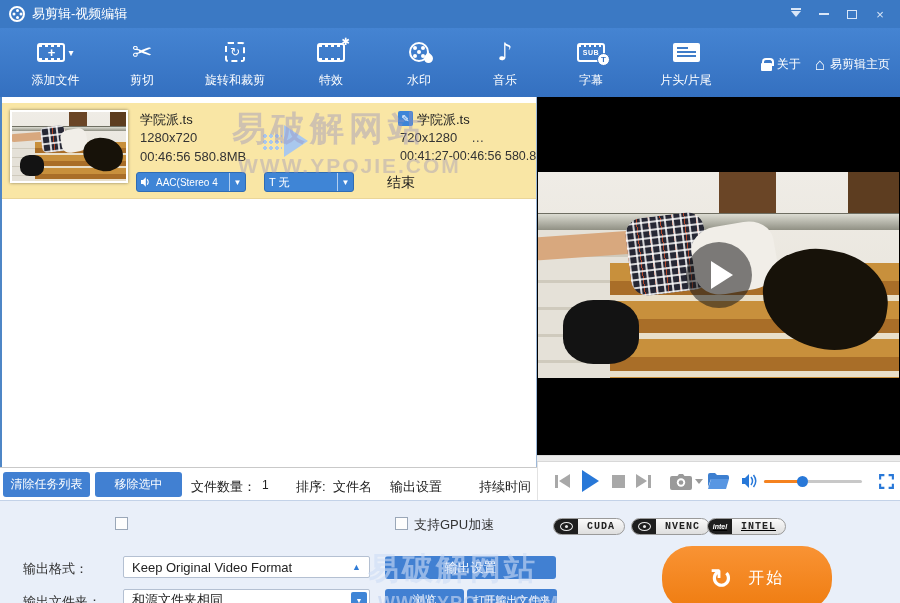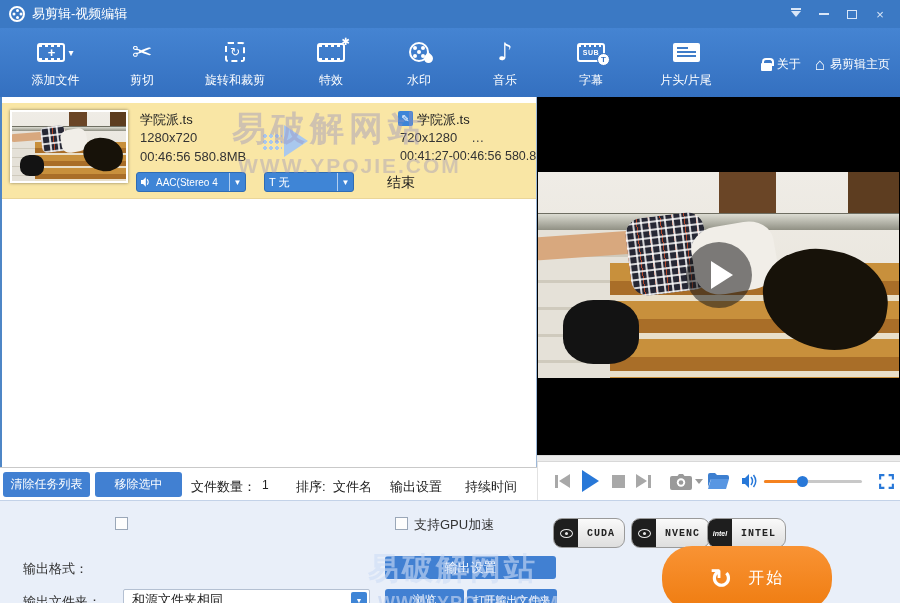--- a/index.html
+++ b/index.html
@@ -102,21 +102,21 @@
   .stop-sq { width:13px; height:13px; background:#a8a8a8; }
   .vol-track { position:absolute; left:226px; top:18px; width:98px; height:3px; background:#c8c8c8; border-radius:2px; }
   .vol-fill { position:absolute; left:0; top:0; width:38px; height:3px; background:#f5821f; border-radius:2px; }
   .vol-thumb { position:absolute; left:33px; top:-4px; width:11px; height:11px; background:#2878d8; border-radius:50%; }
 
   
   .bottom-panel { position:absolute; left:0; top:500px; width:900px; height:103px; background:#e9eff9; border-top:1px solid #c3d2e8; }
   .bp { position:absolute; }
   .cbx { width:13px; height:13px; background:#fdfdfd; border:1px solid #9aa7b8; cursor:default; }
   .bp-label { font-size:13px; color:#333; white-space:nowrap; }
-  .badge { position:absolute; top:17px; height:30px; display:flex; align-items:center; border:1px solid #9a9a9a; border-radius:9px; overflow:hidden; background:linear-gradient(#fafafa,#dedede); cursor:default; }
+  .badge { position:absolute; top:17px; height:17px; display:flex; align-items:center; border:1px solid #9a9a9a; border-radius:9px; overflow:hidden; background:linear-gradient(#fafafa,#dedede); cursor:default; }
   .badge .logo { width:24px; height:100%; background:#1e1e1e; display:flex; align-items:center; justify-content:center; }
   .badge .blbl { padding:0 9px; font-size:10px; font-weight:bold; color:#222; letter-spacing:1px; font-family:"Liberation Mono","DejaVu Sans Mono",monospace; }
   .nv-eye { width:13px; height:9px; border:1px solid #e8e8e8; border-radius:50%; position:relative; }
   .nv-eye::before { content:""; position:absolute; left:4px; top:2px; width:3px; height:3px; background:#e8e8e8; border-radius:50%; }
   .intel-t { color:#fff; font-size:7px; font-style:italic; font-weight:bold; }
   .dropdown { position:absolute; height:22px; background:#fff; border:1px solid #b4c0d2; border-radius:2px; display:flex; align-items:center; font-size:13px; color:#222; padding:0 8px; cursor:default; }
   .dd-caret-up { margin-left:auto; color:#2f7bd6; font-size:9px; }
   .dd-sq { position:absolute; right:2px; top:2px; width:16px; height:16px; background:#3f85d6; border-radius:2px; color:#fff; font-size:7px; display:flex; align-items:center; justify-content:center; }
   .blue-btn { position:absolute; background:#4180d2; border-radius:3px; color:#fff; display:flex; align-items:center; justify-content:center; cursor:default; }
   .start-btn { position:absolute; left:662px; top:45px; width:170px; height:64px; border-radius:30px; background:linear-gradient(#f99334,#ef7c10); color:#fff; display:flex; align-items:center; justify-content:center; gap:16px; cursor:default; }
@@ -277,21 +277,21 @@
   </div>
 
   <div class="list-footer">
     <span class="lf-btn" style="left:3px; width:87px;">清除任务列表</span>
     <span class="lf-btn" style="left:95px; width:87px;">移除选中</span>
     <span class="lf-txt" style="left:191px;">文件数量：</span>
     <span class="lf-txt" style="left:262px; font-size:12px;">1</span>
     <span class="lf-txt" style="left:296px;">排序:</span>
     <span class="lf-txt" style="left:333px;">文件名</span>
     <span class="lf-txt" style="left:390px;">输出设置</span>
-    <span class="lf-txt" style="left:465px;">持续时间</span>
+    <span class="lf-txt" style="left:479px;">持续时间</span>
   </div>
 
   <div class="video-panel">
     <div class="video-frame">
       <div class="scene">
         <div class="sc-door1"></div>
           <div class="sc-door2"></div>
           <div class="sc-rail"></div>
         <div class="sc-tiles"></div>
           <div class="sc-stairs"></div>
@@ -364,28 +364,32 @@
           <span class="nv-eye"></span>
         </span>
       <span class="blbl">CUDA</span>
     </span>
     <span class="badge" style="left:631px;">
       <span class="logo">
           <span class="nv-eye"></span>
         </span>
       <span class="blbl">NVENC</span>
     </span>
-    <span class="badge" style="left:707px;">
+    <span class="badge" style="left:707px;text-decoration:underline;">
       <span class="logo">
           <span class="intel-t">intel</span>
         </span>
       <span class="blbl">INTEL</span>
     </span>
 
     <span class="bp bp-label" style="left:23px; top:59px;">输出格式：</span>
+    <span class="dropdown" style="left:123px; top:55px; width:247px;">
+      <span>Keep Original Video Format</span>
+      <span class="dd-caret-up">▲</span>
+    </span>
     <span class="blue-btn" style="left:385px; top:55px; width:171px; height:23px; font-size:13px;">输出设置</span>
 
     <span class="bp bp-label" style="left:23px; top:92px;">输出文件夹：</span>
     <span class="dropdown" style="left:123px; top:88px; width:247px;">
       <span>和源文件夹相同</span>
       <span class="dd-sq">▼</span>
     </span>
     <span class="blue-btn" style="left:385px; top:88px; width:79px; height:22px; font-size:12px;">浏览</span>
     <span class="blue-btn" style="left:467px; top:88px; width:90px; height:22px; font-size:11px; white-space:nowrap; overflow:hidden;">打开输出文件夹</span>
 

